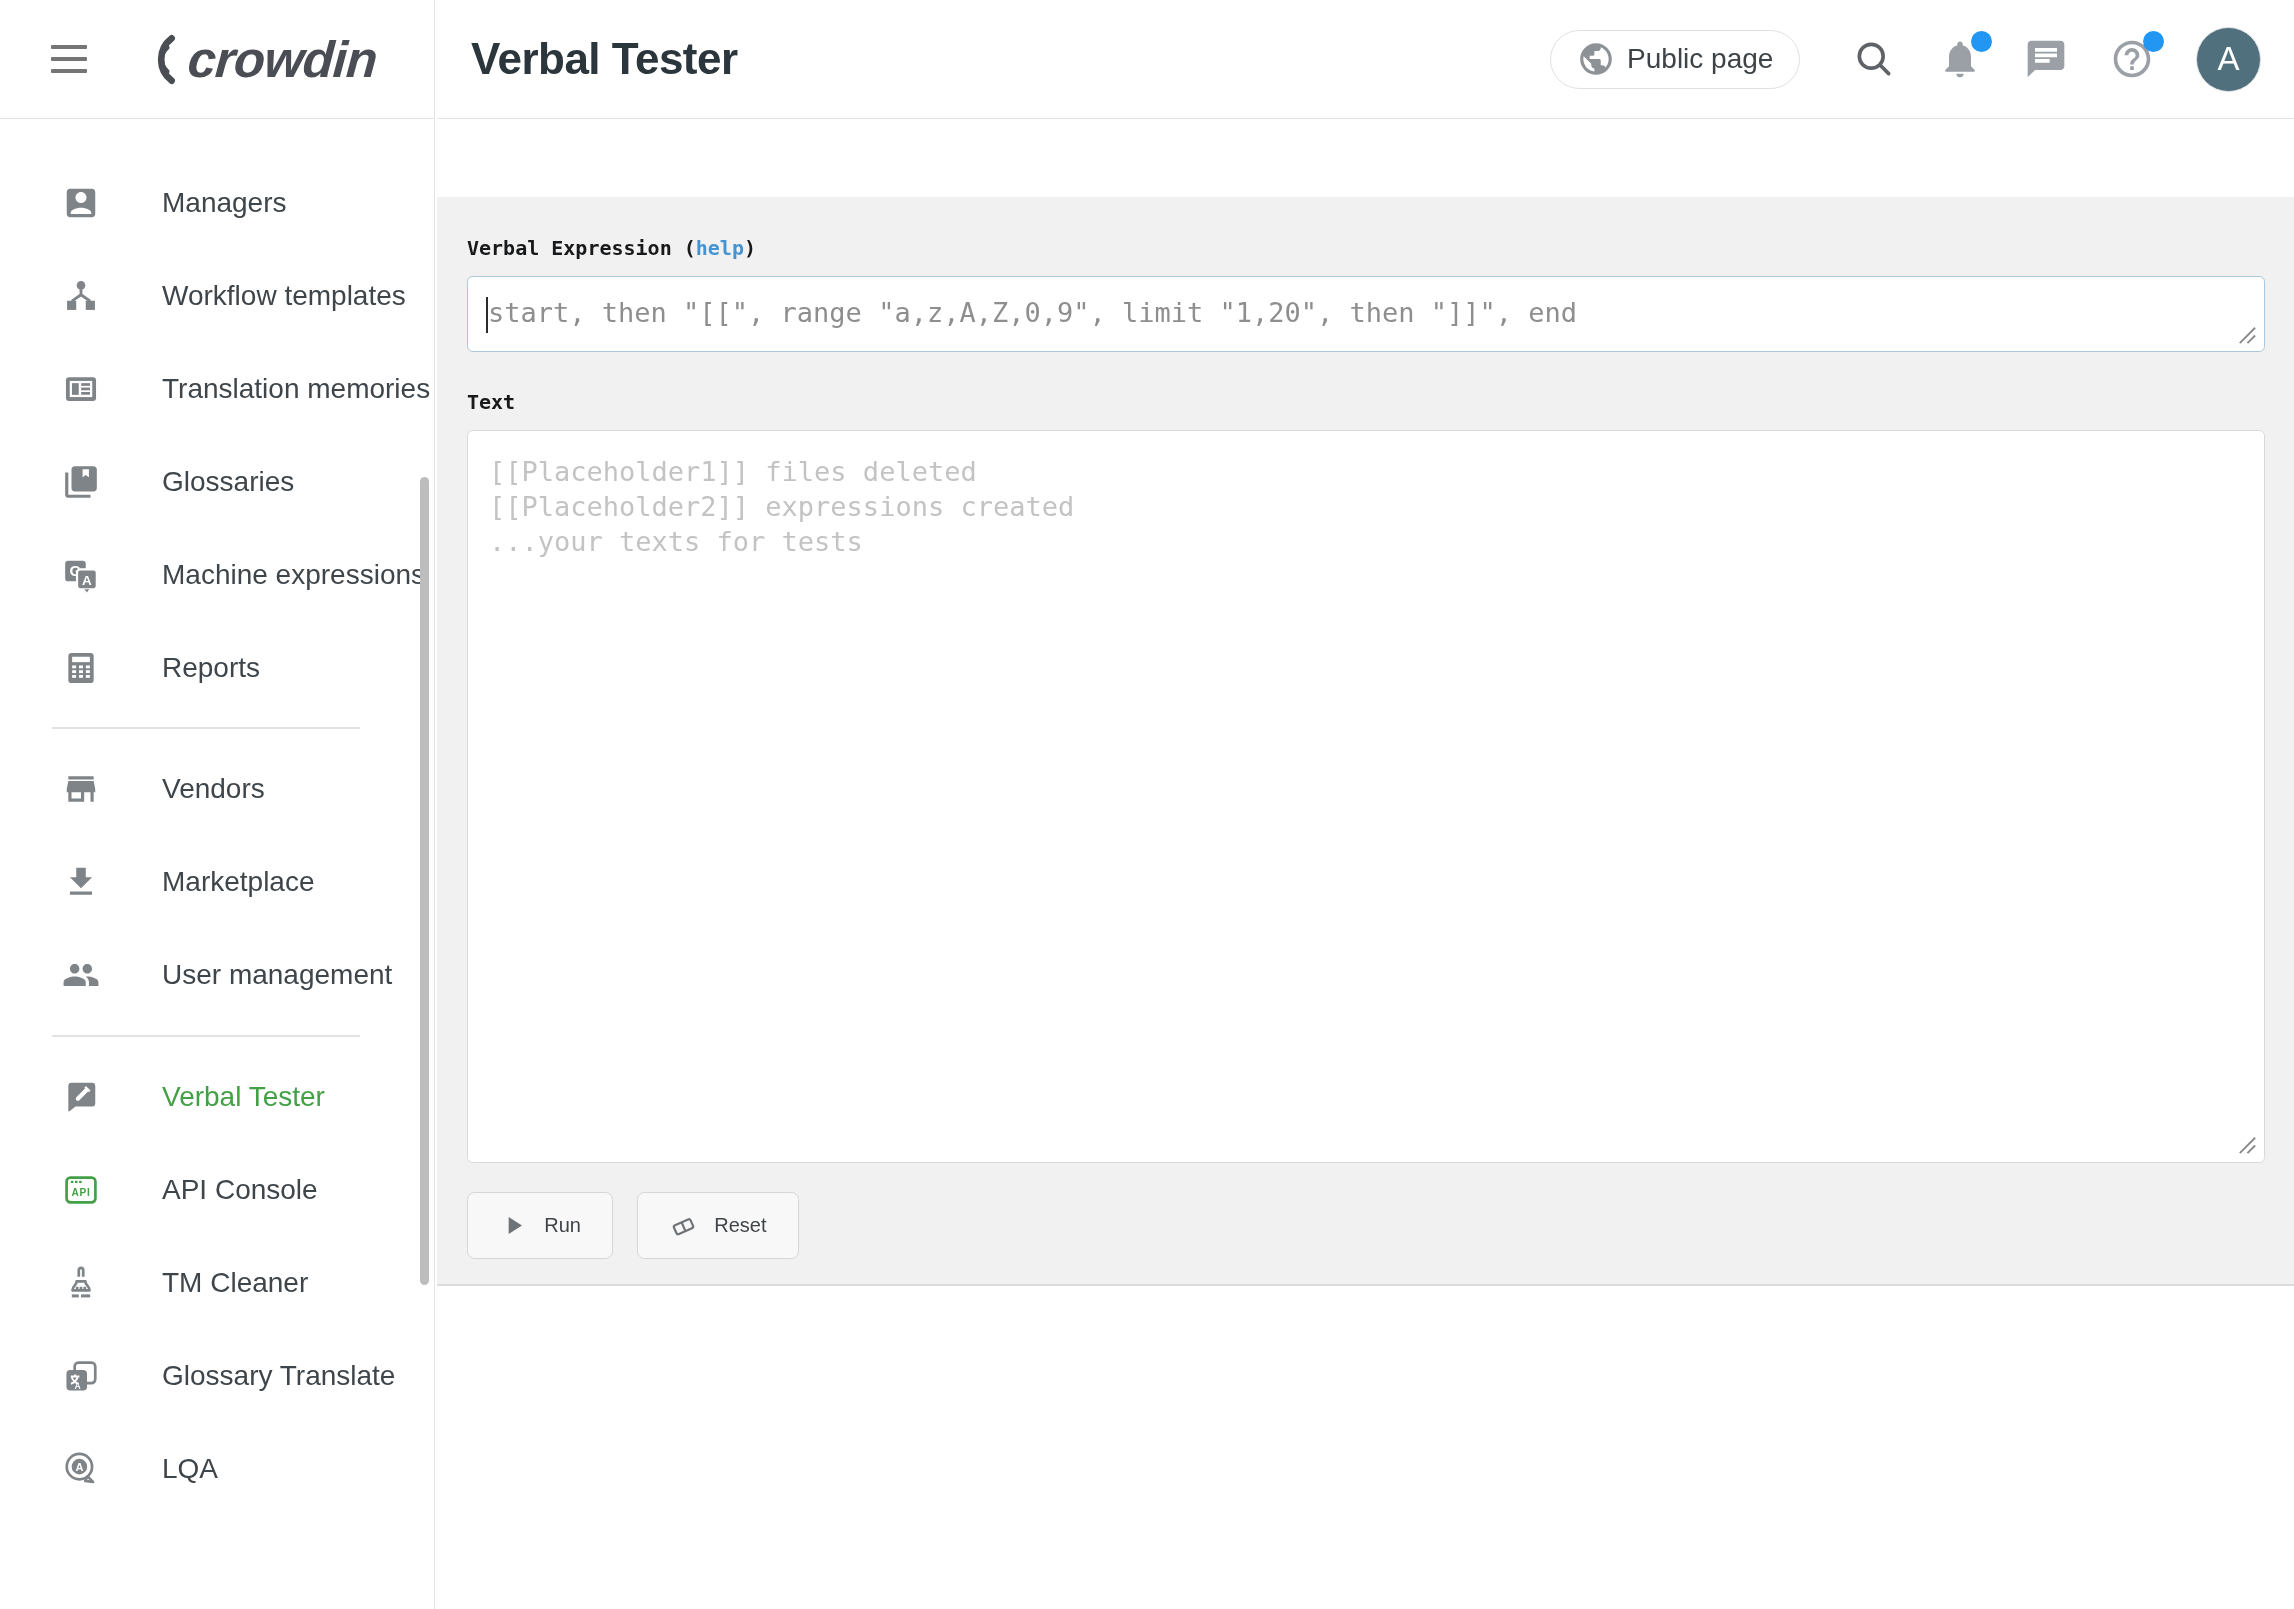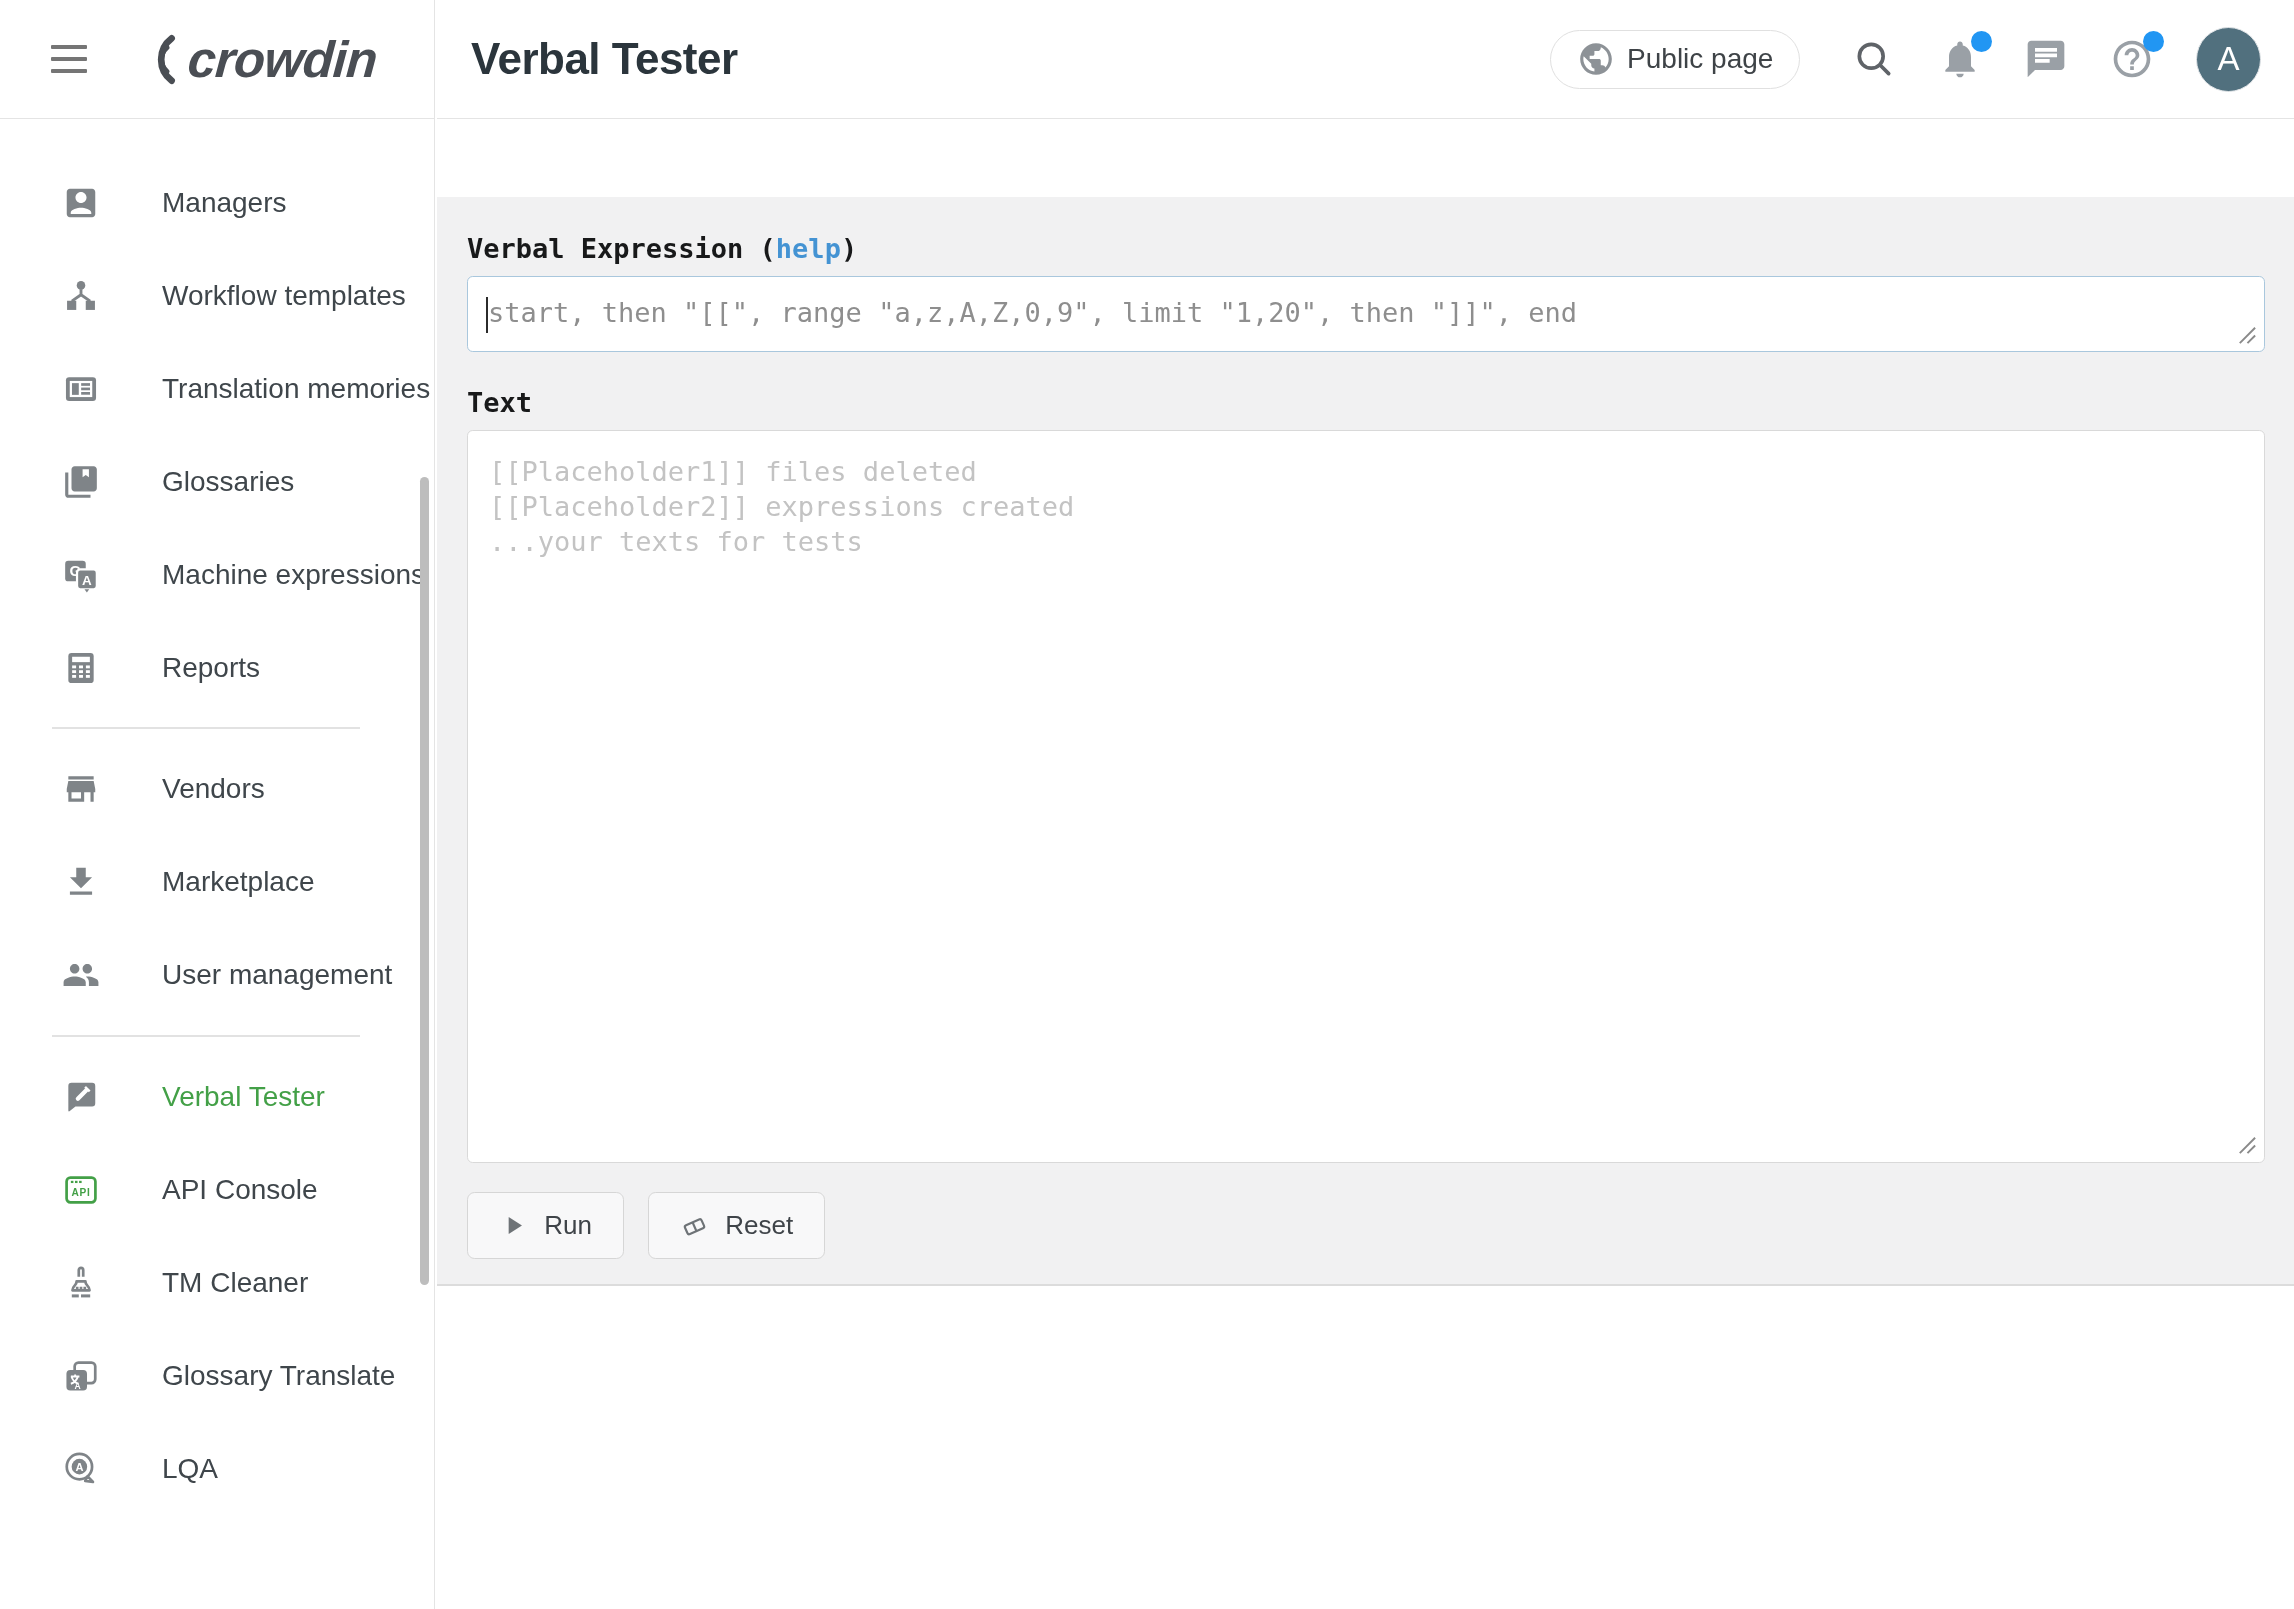--- a/index.html
+++ b/index.html
@@ -33,37 +33,37 @@
   .pill svg{width:38px;height:38px;color:#8d9297;}
   .icon-btn{position:relative;background:none;border:none;padding:0;cursor:pointer;width:44px;height:44px;color:#9aa0a6;}
   .icon-btn svg{width:44px;height:44px;display:block;}
   .icon-btn.search{color:#5f6368;}
   .badge-dot{position:absolute;top:-5.7px;right:-9.6px;width:21px;height:21px;border-radius:50%;background:var(--badge,#2196f3);}
   .avatar{width:65px;height:65px;border-radius:50%;background:var(--avatar,#51707e);border:1.9px solid #dfe3e6;color:#fff;font-size:33px;display:flex;align-items:center;justify-content:center;cursor:pointer;box-sizing:border-box;}
 
   
   .content{position:absolute;left:437px;top:120px;right:0;bottom:0;background:#fff;}
   .panel{position:absolute;top:77px;left:0;right:0;height:1089px;background:#f1f1f2;border-bottom:2.9px solid #dcdcdc;box-sizing:border-box;padding:0 29px 0 30px;}
-  .mono-label{font-family:"DejaVu Sans Mono",monospace;font-weight:700;font-size:27px;line-height:31px;color:#18191a;}
+  .mono-label{font-family:"DejaVu Sans Mono",monospace;font-weight:700;font-size:20px;line-height:31px;color:#18191a;}
   .expr-label{padding-top:36px;}
   .help-link{color:var(--link,#4493d3);cursor:pointer;text-decoration:none;font-weight:700;}
   .field-wrap{position:relative;}
   textarea{display:block;width:100%;box-sizing:border-box;background:#fff;font-family:"DejaVu Sans Mono",monospace;font-size:27px;color:#333;outline:none;resize:none;border-radius:5.7px;}
   .expr-input{height:76px;margin-top:12.4px;border:1.9px solid #a9c7dd;padding:20px 57px 9.6px 20px;overflow:hidden;white-space:nowrap;}
   .expr-input::placeholder{color:#8e8e8e;}
   .text-label{margin-top:35px;}
   .text-input{height:733px;margin-top:11.5px;border:1.9px solid #d9d9d9;padding:23px 36px 19px 21px;line-height:35px;}
   .text-input::placeholder{color:#c3c3c3;}
   .caret{position:absolute;left:19px;top:21px;width:1.9px;height:36px;background:#2b2b2b;animation:blink 1.1s steps(1) infinite;pointer-events:none;}
   @keyframes blink{50%{opacity:0;}}
   .resize-handle{position:absolute;right:6.7px;bottom:6.7px;width:23px;height:23px;}
   .resize-handle svg{width:23px;height:23px;display:block;}
 
   .btn-row{margin-top:29px;display:flex;gap:24px;}
-  .btn{display:inline-flex;align-items:center;gap:16.3px;height:67px;padding:0 31px;border:1.9px solid #d6d6d6;border-radius:7.6px;background:#f8f8f9;font-family:"Liberation Sans",sans-serif;font-size:26px;color:#3f4449;cursor:pointer;box-sizing:border-box;}
+  .btn{display:inline-flex;align-items:center;gap:16.3px;height:67px;padding:0 31px;border:1.9px solid #d6d6d6;border-radius:7.6px;background:#f8f8f9;font-family:"Liberation Sans",sans-serif;font-size:20px;color:#3f4449;cursor:pointer;box-sizing:border-box;}
   .btn svg{width:29px;height:29px;color:#6e7377;}
 </style>
 </head>
 <body>
 
 <div class="app">
 
   <aside class="sidebar">
     <div class="sidebar-header">
       <button class="hamburger">

